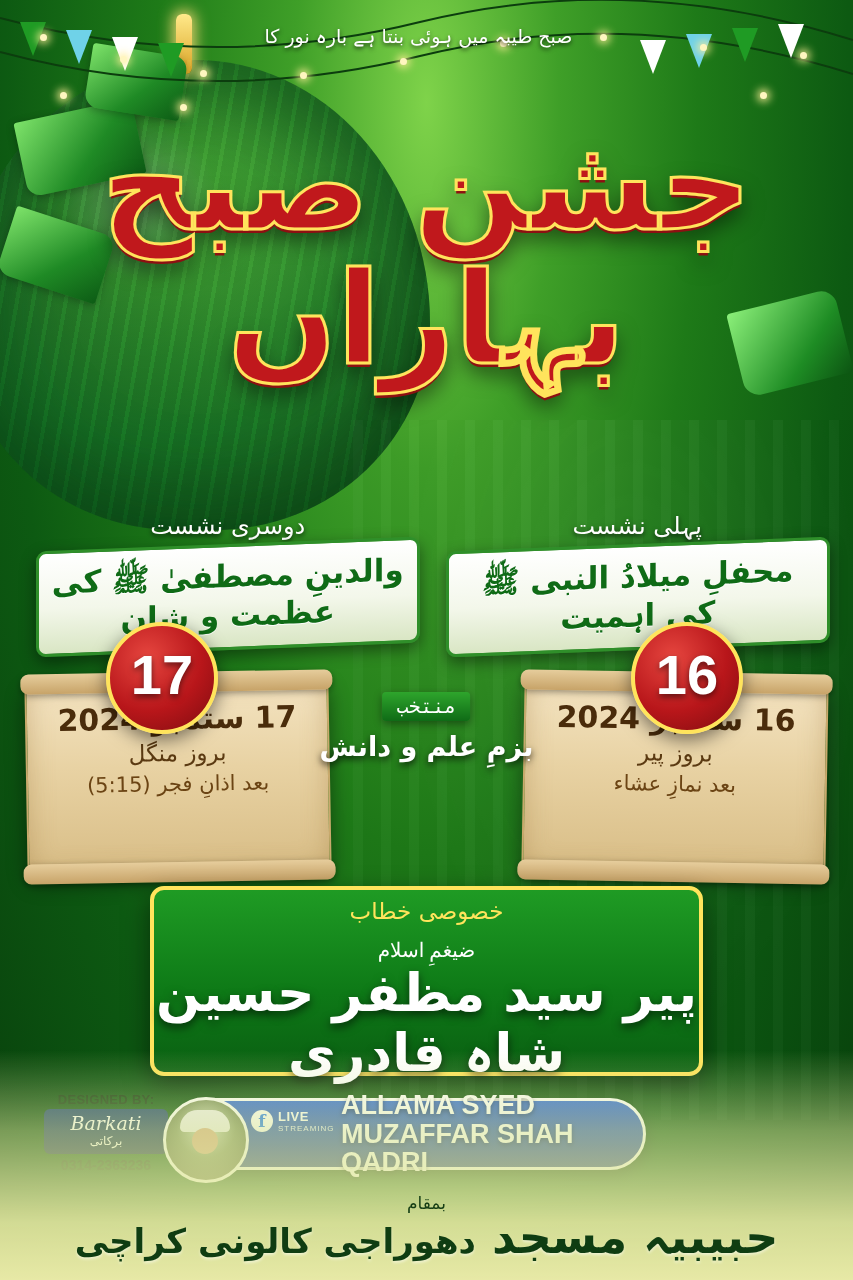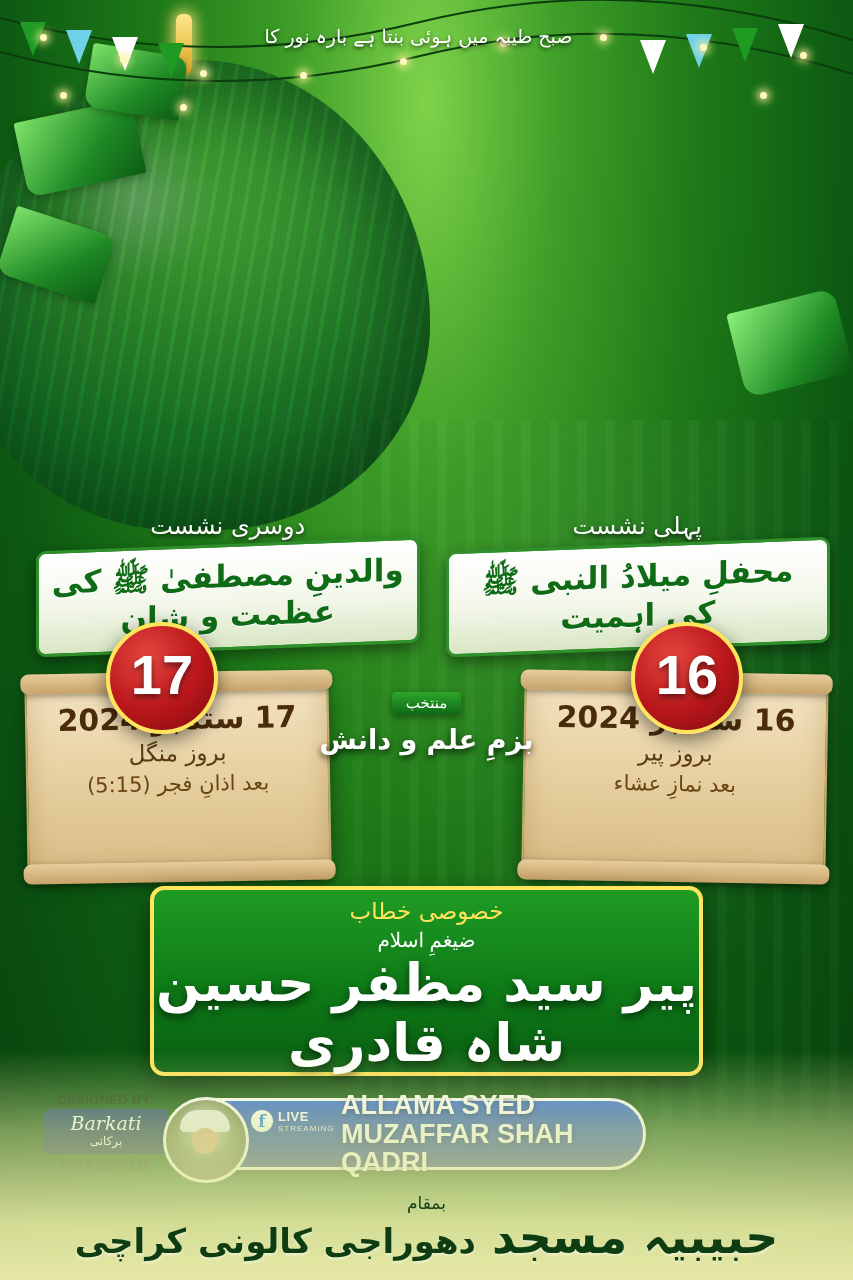--- a/index.html
+++ b/index.html
@@ -293,22 +293,22 @@
     left: 50%;
     top: 52px;
     transform: translateX(-50%);
     text-align: center;
     direction: rtl;
   }
   .mid-tag-top {
     display: inline-block;
     background: linear-gradient(180deg, #2ea52c, #0f6b16);
     color: #fff;
-    font-family: Liberation Sans, sans-serif;
-    font-size: 15px;
+    font-family: Liberation Mono, monospace;
+    font-size: 20px;
     padding: 2px 14px;
     border-radius: 4px;
     box-shadow: 0 3px 8px rgba(0,0,0,0.4);
   }
   .mid-tag-body {
     margin-top: 8px;
     color: #ffffff;
     font-family: "DejaVu Sans", sans-serif;
     font-size: 27px;
     font-weight: bold;
@@ -330,23 +330,23 @@
     direction: rtl;
   }
   .speaker-head {
     margin-top: 8px;
     color: #ffe45c;
     font-family: "DejaVu Sans", sans-serif;
     font-size: 23px;
   }
   .speaker-sub {
     color: #ffffff;
-    font-family: Liberation Sans, sans-serif;
+    font-family: Liberation Serif, serif;
     font-size: 20px;
-    margin-top: 4px;
+    margin-top: 14px;
   }
   .speaker-name {
     color: #ffffff;
     font-family: "DejaVu Sans", sans-serif;
     font-size: 52px;
     font-weight: bold;
     line-height: 1.15;
     margin-top: 2px;
     text-shadow: 0 4px 10px rgba(0,0,0,0.6);
   }
@@ -542,20 +542,21 @@
     <div class="dot" style="left:60px;  top:92px;"></div>
     <div class="dot" style="left:180px; top:104px;"></div>
     <div class="dot" style="left:760px; top:92px;"></div>
   </div>
 
   <div class="couplet">
     <div>صبح طیبہ میں ہوئی بنتا ہے بارہ نور کا</div>
   </div>
 
   <div class="title-wrap">
+    <div class="title-main">جشن صبح بہاراں</div>
   </div>
 
   <div class="sessions">
     <div class="session">
       <div class="session-label">پہلی نشست</div>
       <div class="session-band">
         <div class="session-text">محفلِ میلادُ النبی ﷺ کی اہمیت</div>
       </div>
     </div>
     <div class="session">

